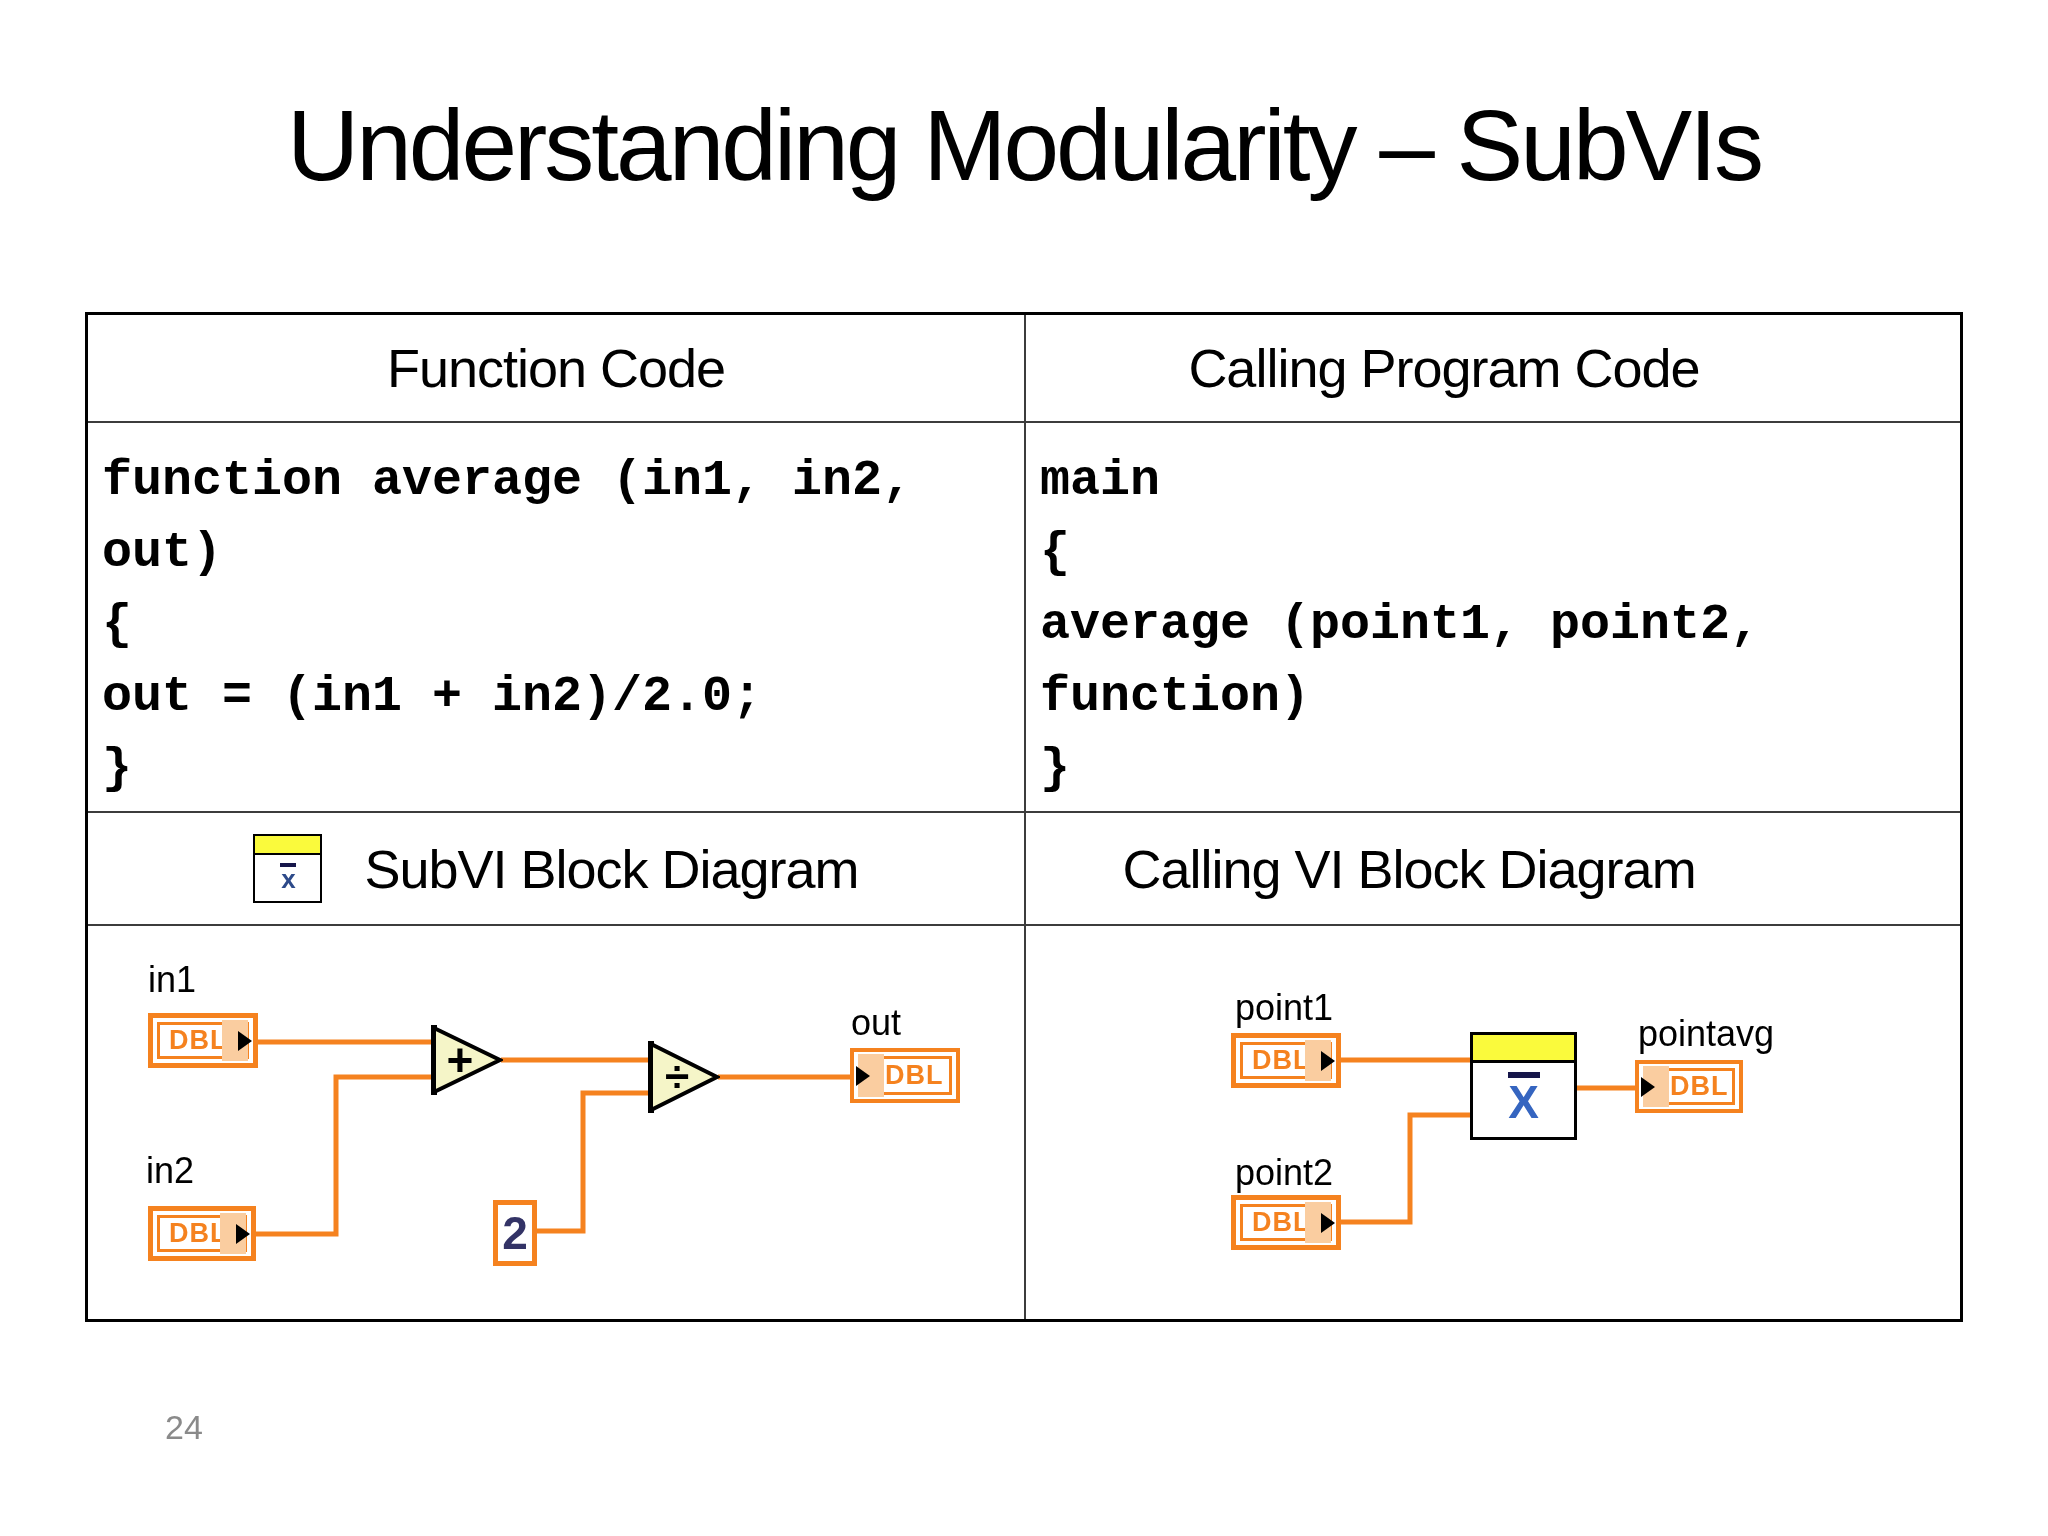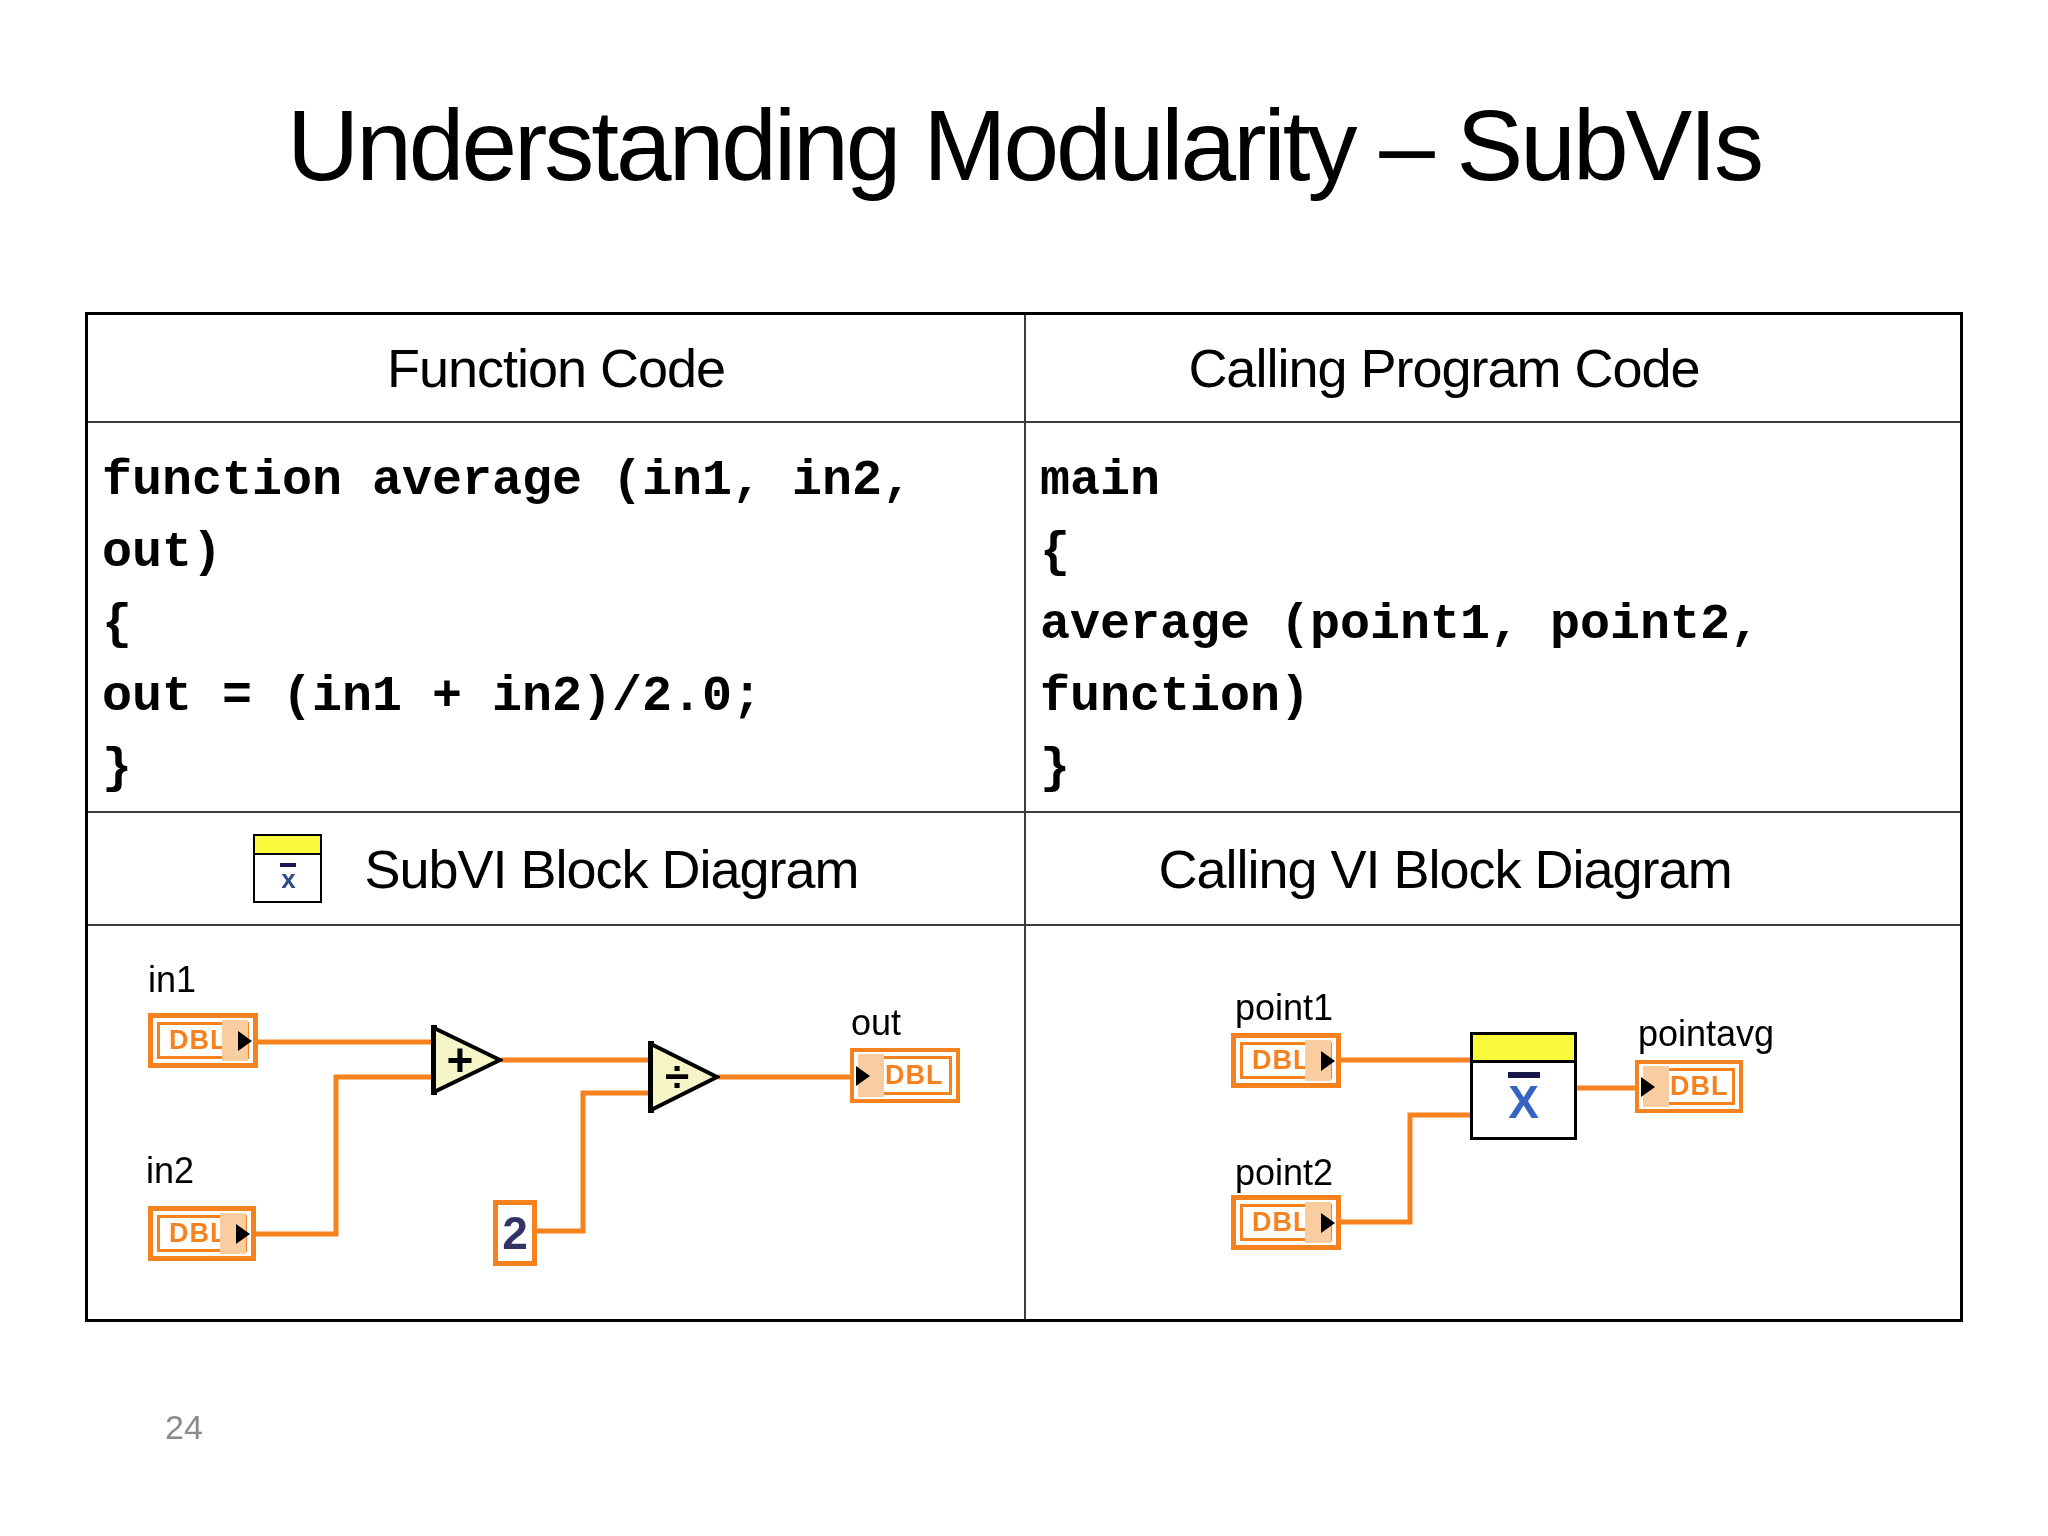--- a/index.html
+++ b/index.html
@@ -119,21 +119,21 @@
     </div>
 
     <div class="cell-header" style="left:0;top:498px;width:936px;height:111px;gap:42px">
       <span class="mini-icon">
         <span class="mini-band"></span>
         <span class="mini-bar"></span>
         <span class="mini-x">x</span>
       </span>
       <span>SubVI Block Diagram</span>
     </div>
-    <div class="cell-header" style="left:940px;top:498px;width:834px;height:111px">Calling VI Block Diagram</div>
+    <div class="cell-header" style="left:904px;top:498px;width:834px;height:111px">Calling VI Block Diagram</div>
 
     <div class="row4">
 
       <svg class="wires" width="1872" height="396" viewBox="0 0 1872 396">
         <g stroke="var(--wire-orange)" stroke-width="5" fill="none">
           <polyline points="170,116 343,116"></polyline>
           <polyline points="168,308 248,308 248,151 343,151"></polyline>
           <polyline points="413,134 562,134"></polyline>
           <polyline points="449,305 495,305 495,167 562,167"></polyline>
           <polyline points="630,151 764,151"></polyline>

